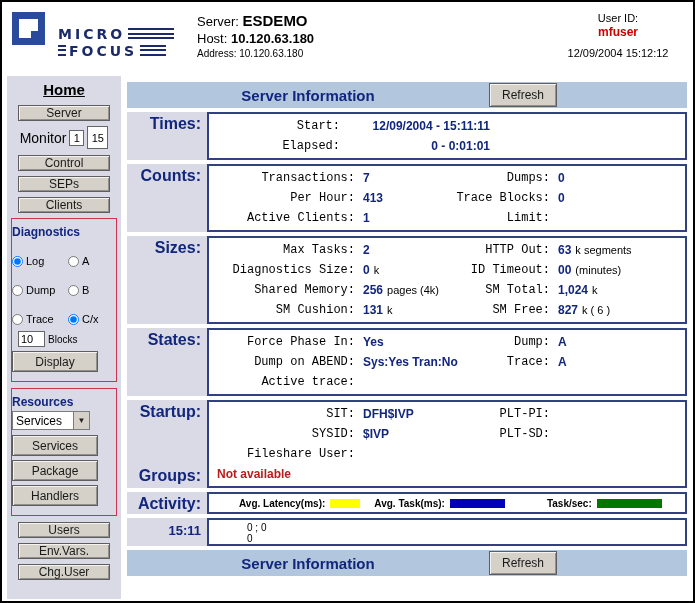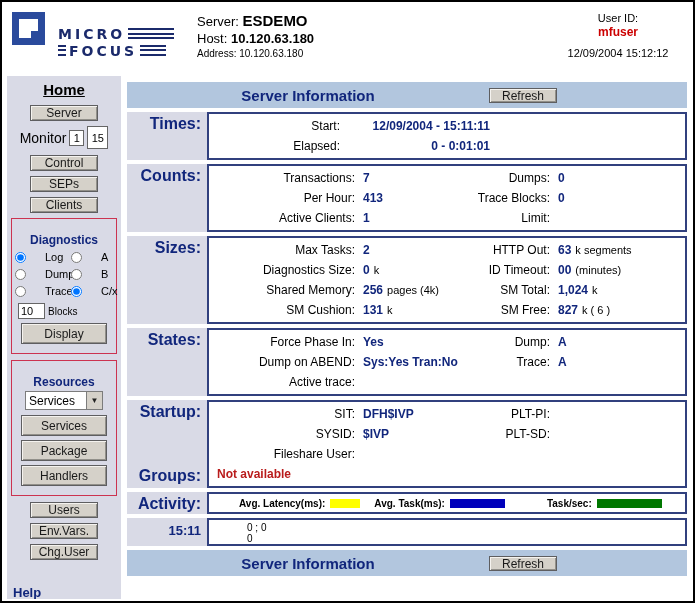--- a/index.html
+++ b/index.html
@@ -27,52 +27,52 @@
   .huser-label{font-size:11px;}
   .huser{font-size:12px;font-weight:bold;color:#cc0000;margin-top:1px;}
   .hdate{font-size:11px;margin-top:8px;}
 
   
   .bodyrow{flex:1;display:flex;padding:2px 6px 2px 5px;gap:6px;box-sizing:border-box;min-height:0;}
 
   
   .sidebar{width:114px;flex:0 0 114px;background:#d9dae6;display:flex;flex-direction:column;align-items:center;padding-top:5px;box-sizing:border-box;overflow:hidden;}
   .home{font-size:15px;font-weight:bold;text-decoration:underline;margin-bottom:7px;cursor:pointer;color:#000;}
-  .sbtn{width:68px;height:21px;background:#d5d1c9;border:1px solid #5e5e60;box-shadow:inset 1px 1px 0 #f5f3ef,inset -1px -1px 0 #92908a;font-size:12px;color:#1a1a1a;font-family:"Liberation Sans",sans-serif;margin-bottom:5px;cursor:pointer;padding:0;}
+  .sbtn{width:92px;height:21px;background:#d5d1c9;border:1px solid #5e5e60;box-shadow:inset 1px 1px 0 #f5f3ef,inset -1px -1px 0 #92908a;font-size:12px;color:#1a1a1a;font-family:"Liberation Sans",sans-serif;margin-bottom:5px;cursor:pointer;padding:0;}
   .sbtn.inner{width:86px;margin-bottom:4px;}
   .monitor-row{display:flex;align-items:center;gap:3px;margin-bottom:6px;}
   .mon-label{font-size:14px;}
   .mon-in1{width:15px;height:16px;border:1px solid #666;font-size:11px;text-align:center;padding:0;background:#fff;box-sizing:border-box;}
   .mon-in2{width:21px;height:23px;border:1px solid #666;font-size:11px;text-align:center;padding:0;background:#fff;box-sizing:border-box;}
-  .redbox{width:106px;border:1px solid #cc3350;margin-bottom:6px;padding:14px 0 5px;display:flex;flex-direction:column;align-items:center;box-sizing:border-box;}
+  .redbox{width:106px;border:1px solid #cc3350;margin-bottom:6px;padding:6px 0 5px;display:flex;flex-direction:column;box-sizing:border-box;}
   .redbox-title{font-size:12px;font-weight:bold;color:#11267c;margin-bottom:2px;}
   .radio-grid{display:grid;grid-template-columns:56px 42px;row-gap:1px;}
-  .rcell{display:flex;align-items:center;gap:19px;font-size:11px;height:16px;cursor:pointer;}
+  .rcell{display:flex;align-items:center;gap:3px;font-size:11px;height:16px;cursor:pointer;margin-top:12px;}
   .rcell input{width:11px;height:11px;margin:0;}
   .blocks-row{display:flex;align-items:center;gap:3px;margin:4px 0 4px;align-self:flex-start;padding-left:6px;}
   .blocks-in{width:27px;height:16px;border:1px solid #666;font-size:11px;padding:0 2px;box-sizing:border-box;}
   .blocks-label{font-size:10px;}
   .dropdown{width:78px;height:19px;background:#fff;border:1px solid #7c7c7c;display:flex;align-items:center;margin-bottom:5px;cursor:pointer;box-sizing:border-box;}
   .dd-text{flex:1;font-size:12px;padding-left:3px;}
   .dd-arrow{width:15px;height:17px;background:#d5d1c9;border-left:1px solid #7c7c7c;font-size:8px;display:flex;align-items:center;justify-content:center;color:#222;}
   .help-block{align-self:flex-start;padding-left:6px;margin-top:20px;}
   .help{font-size:13px;font-weight:bold;color:#11267c;}
   .menu{font-size:12px;color:#11267c;text-decoration:underline;margin-top:4px;cursor:pointer;}
 
   
   .main{flex:1;display:flex;flex-direction:column;padding-top:6px;min-width:0;}
   .titlebar{height:26px;flex:0 0 26px;background:#b2c6de;display:flex;align-items:center;}
   .tb-title{flex:1;text-align:center;font-size:15px;font-weight:bold;color:#11267c;}
-  .refresh{margin:0 130px 0 0;width:68px;height:15px;margin-bottom:0;flex:0 0 68px;}
+  .refresh{margin:0 130px 0 0;width:68px;height:24px;margin-bottom:0;flex:0 0 68px;}
   .rows{display:flex;flex-direction:column;gap:4px;margin-top:4px;}
   .row{display:flex;}
   .rowlabel{width:80px;flex:0 0 80px;background:#d9dae6;text-align:right;padding:3px 6px 0 0;font-size:16px;font-weight:bold;color:#11267c;box-sizing:border-box;}
   .rowbox{flex:1;border:2px solid #31407e;background:#fff;padding:2px 6px;box-sizing:border-box;min-width:0;}
   .fline{display:grid;grid-template-columns:140px 100px 95px 1fr;align-items:center;height:20px;}
-  .flab{text-align:right;font-size:12px;color:#000;white-space:nowrap;}
+  .flab{text-align:right;font-size:12px;color:#000;white-space:nowrap;font-family:Liberation Mono, monospace;}
   .fval{font-size:12px;font-weight:bold;color:#11267c;padding-left:8px;white-space:nowrap;}
   .funit{font-weight:normal;color:#000;font-size:11px;margin-left:4px;}
   .times-line{grid-template-columns:125px 150px 1fr;}
   .tval{text-align:right;}
   .groups-line{grid-template-columns:1fr;}
   .gval{font-size:12px;font-weight:bold;color:#b91c1c;padding-left:2px;}
   .startup-labels{display:flex;flex-direction:column;justify-content:space-between;padding-bottom:3px;}
   .activity-box{height:22px;display:flex;align-items:center;padding:0 6px 0 30px;}
   .legend{display:flex;align-items:center;width:100%;}
   .leg-label{font-size:10px;font-weight:bold;white-space:nowrap;margin-right:5px;}

